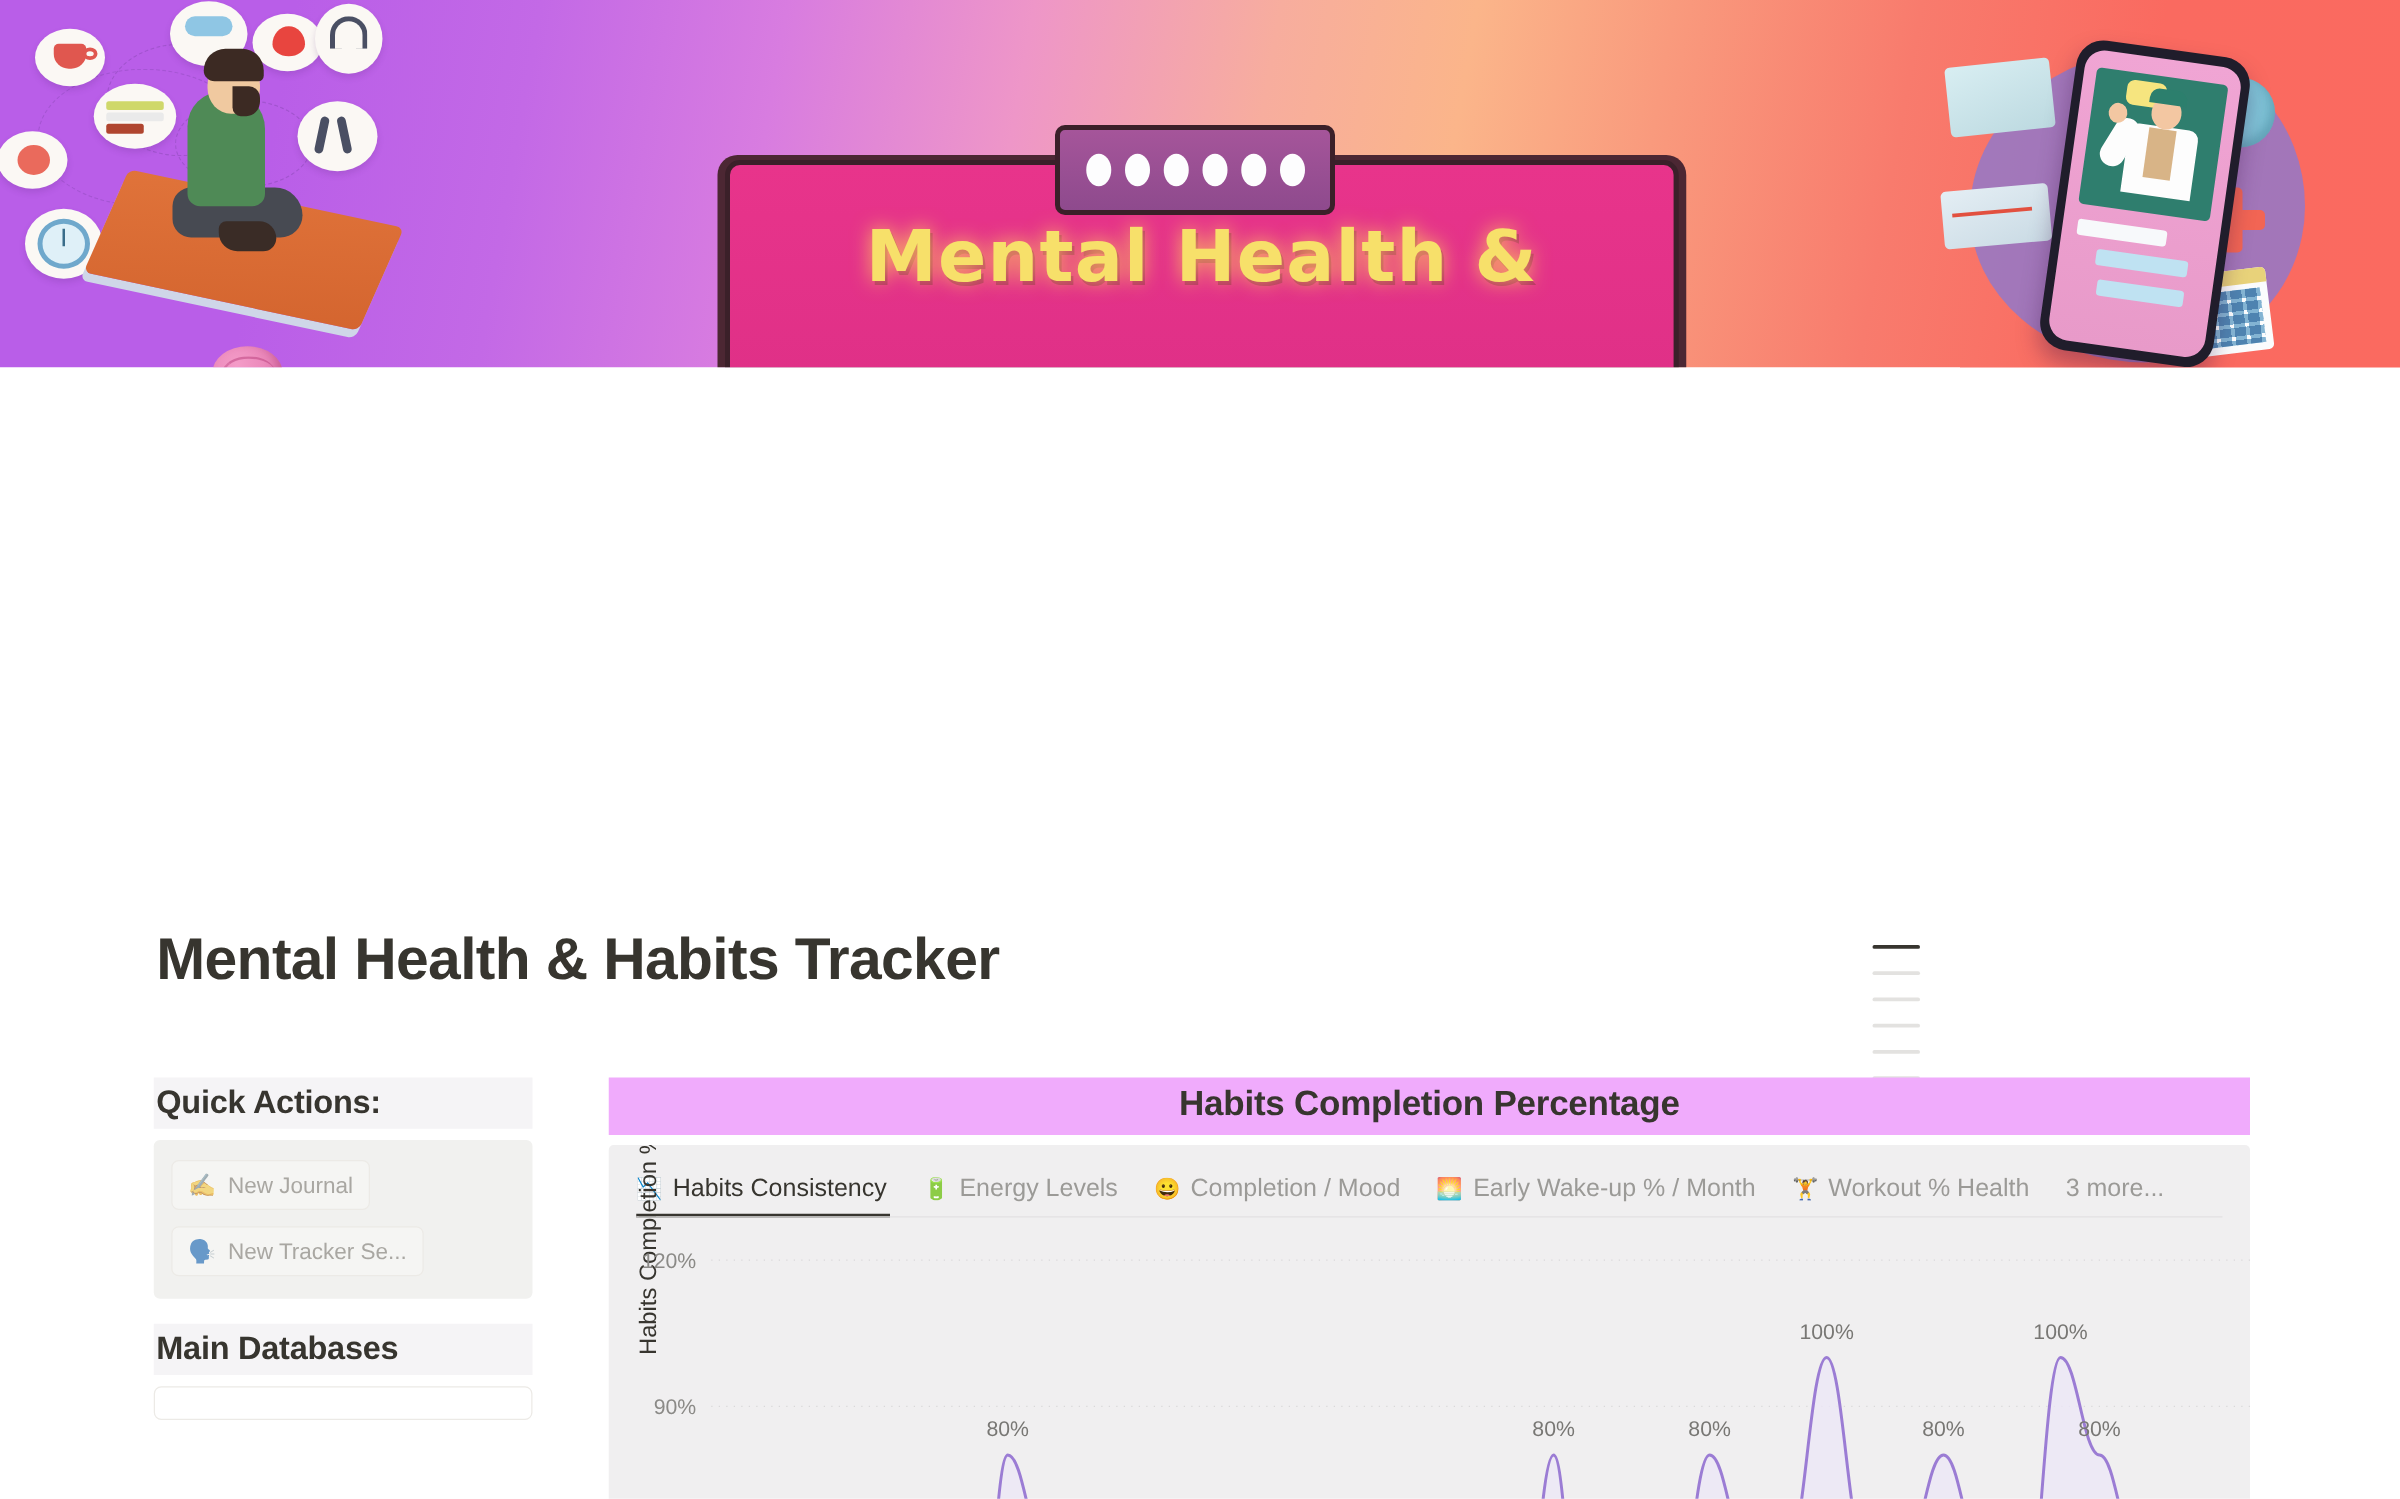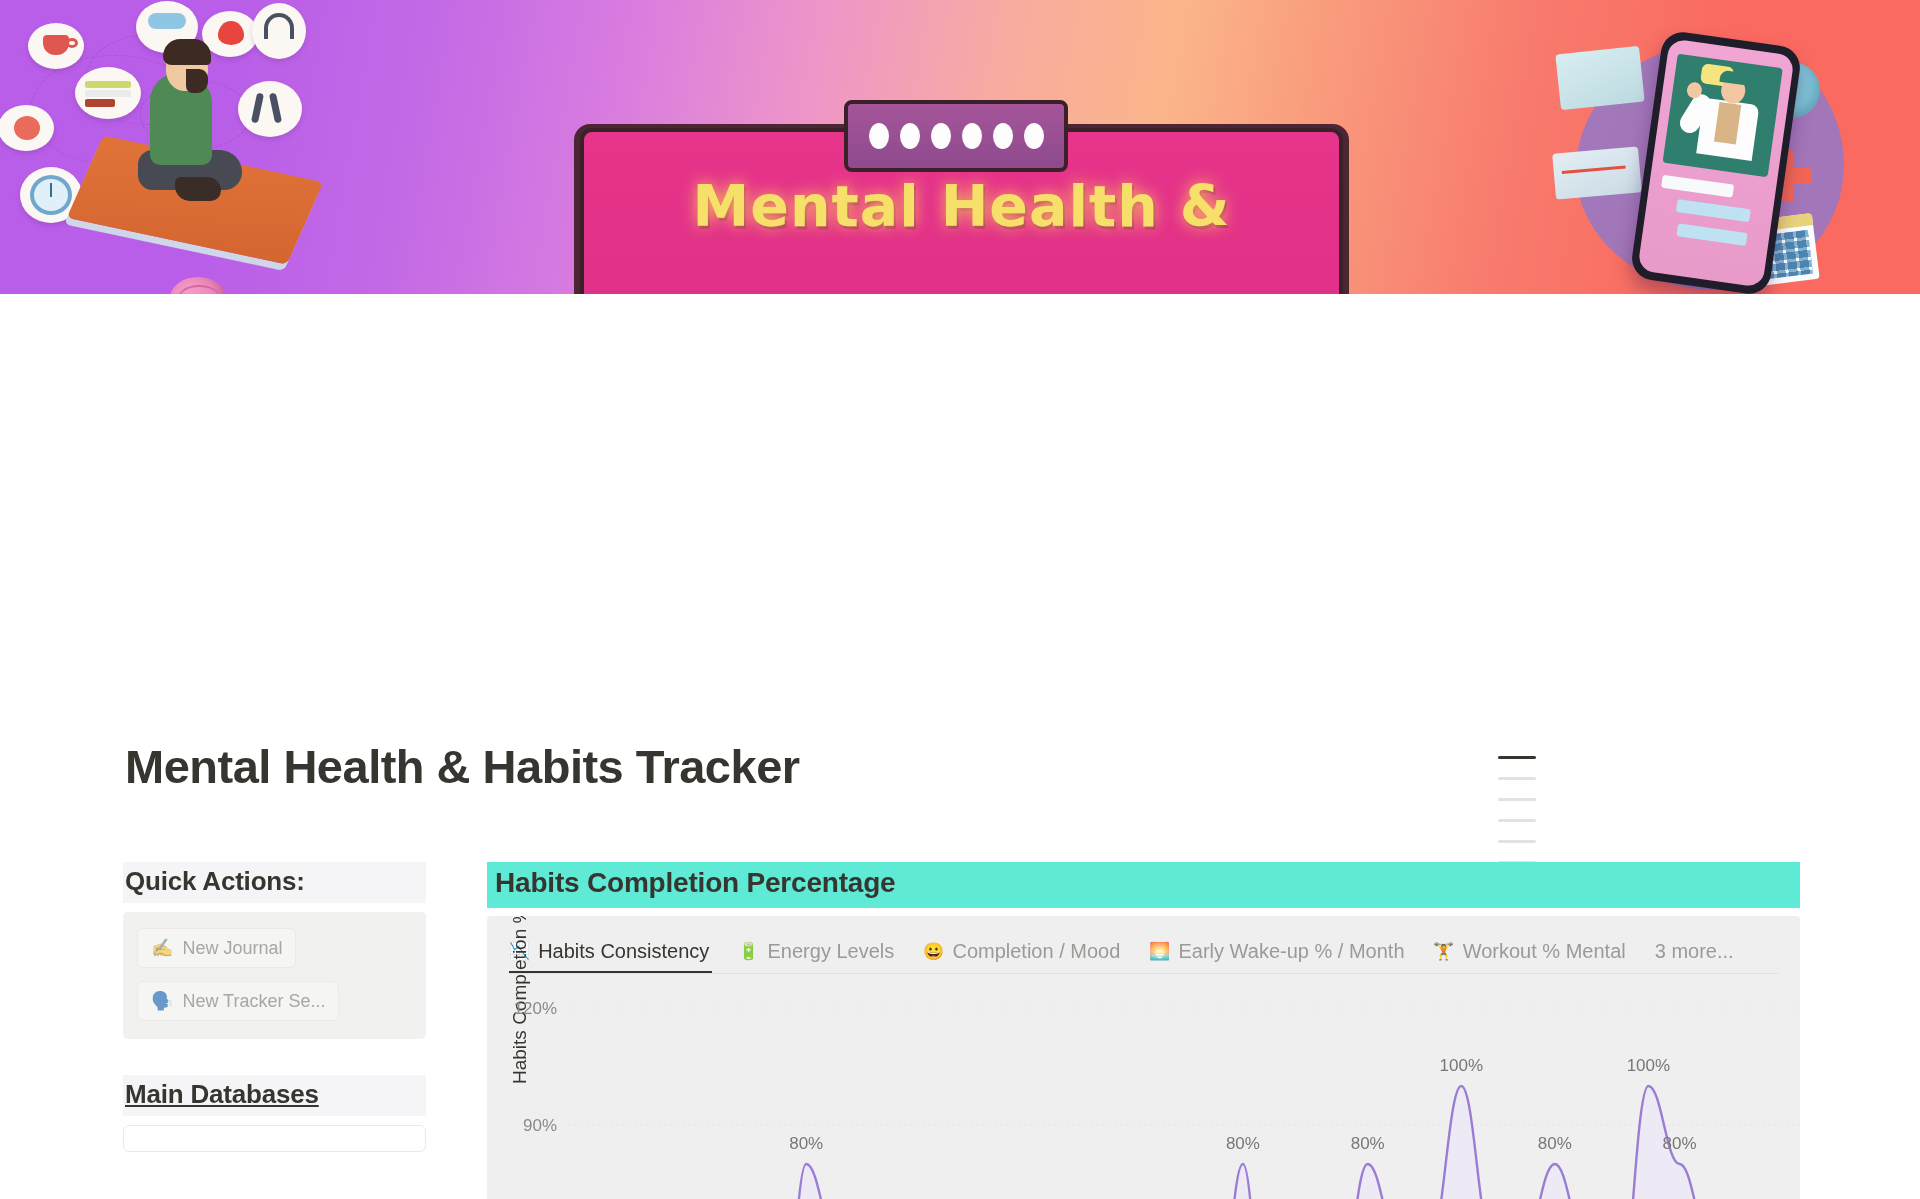--- a/index.html
+++ b/index.html
@@ -196,32 +196,33 @@
   }
   .qa-btn{
     display:flex; align-items:center; gap:9px;
     background:#f5f5f3; border:1px solid #eceae6; border-radius:6px;
     height:40px; padding:0 13px; margin-bottom:13px;
     color:#a9a7a2; font-size:18px; width:fit-content;
   }
   .qa-btn:last-child{ margin-bottom:0; }
   .qa-btn .emo{ font-size:18px; filter:grayscale(.25); opacity:.7; }
 
-  .sec-head.md{ margin-top:36px;text-decoration:underline; }
+  .sec-head.md{ margin-top:20px; }
   .db-box{
     margin-top:9px; background:#fff; border:1px solid #eceae6; border-radius:6px;
     padding:12px 14px 13px 14px;
   }
 
   
   .chart-col{ position:absolute; left:487px; top:568px; width:1313px; }
   .chart-head{
-    background:#5eead4; color:#37352f;
+    background:#f0abfc; color:#37352f;
     font-size:28px; font-weight:700; padding:5px 8px 9px 8px;
     letter-spacing:-.2px;
+    text-align:center;
   }
   .chart-panel{
     margin-top:8px; background:#f0eff0; border-radius:4px;
     height:625px; position:relative; overflow:hidden;
   }
   .tabs{
     display:flex; align-items:flex-end; gap:0px;
     height:58px; padding:0 22px; position:relative;
   }
   .tab{
@@ -410,21 +411,21 @@
           <div class="tab">
             <span class="ti">😀</span>
             <span>Completion / Mood</span>
           </div>
           <div class="tab">
             <span class="ti">🌅</span>
             <span>Early Wake-up % / Month</span>
           </div>
           <div class="tab">
             <span class="ti">🏋</span>
-            <span>Workout % Mental</span>
+            <span>Workout % Health</span>
           </div>
           <div class="tab-more">3 more...</div>
           <div class="tabs-underline"></div>
       </div>
 
       <div class="plot">
         <div class="ylabel">Habits Completion % (Sum)</div>
         <div class="svgwrap" id="svgwrap"><svg width="1313" height="560" viewBox="0 0 1313 560">
               <line x1="82" y1="502.0" x2="1313" y2="502.0" stroke="#d9d8d9" stroke-width="1" stroke-dasharray="1 5"></line>
               <line x1="82" y1="385.0" x2="1313" y2="385.0" stroke="#d9d8d9" stroke-width="1" stroke-dasharray="1 5"></line>

